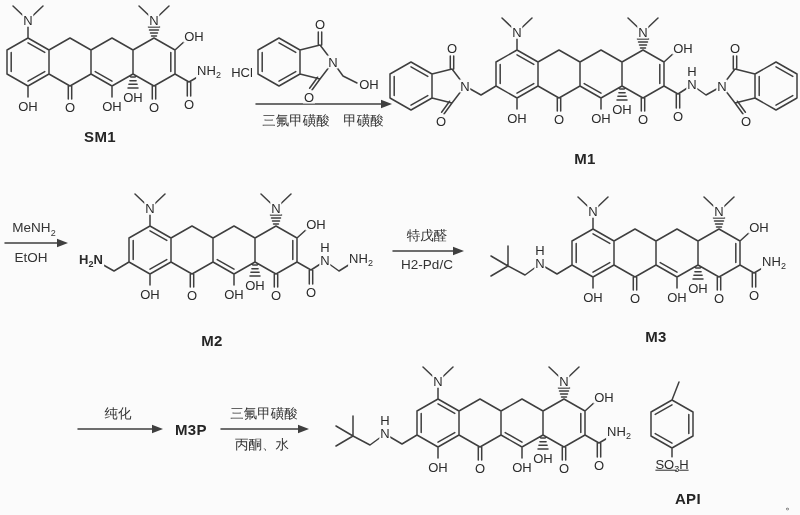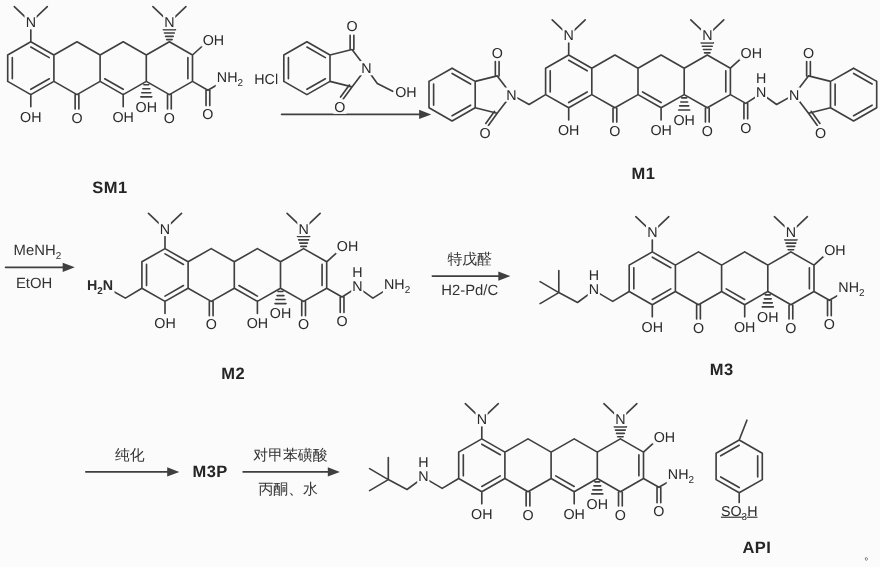--- a/index.html
+++ b/index.html
@@ -105,29 +105,30 @@
       <div class="al" style="left: 522px; top: 467px;">OH</div>
       <div class="al" style="left: 543px; top: 458px;">OH</div>
       <div class="al" style="left: 564px; top: 468px;">O</div>
       <div class="al" style="left: 599px; top: 465px;">O</div>
       <div class="al" style="left: 619px; top: 433px;">NH<sub>2</sub></div>
       <div class="al" style="left: 385px; top: 433px;">N</div>
       <div class="al" style="left: 385px; top: 420px;">H</div>
       <div class="al" style="left: 672px; top: 466px; text-decoration: underline;">SO<sub>3</sub>H</div>
     </div>
 
-  <div class="cl" style="left:100px;top:171px">SM1</div>
+  <div class="cl" style="left:100px;top:136px">SM1</div>
   <div class="cl" style="left:585px;top:158px">M1</div>
   <div class="cl" style="left:212px;top:340px">M2</div>
   <div class="cl" style="left:656px;top:336px">M3</div>
   <div class="cl" style="left:191px;top:429px">M3P</div>
   <div class="cl" style="left:688px;top:498px">API</div>
 
+  <div class="sl" style="left:323px;top:121px">三氟甲磺酸　甲磺酸</div>
   <div class="sl" style="left:34px;top:229px">MeNH<sub>2</sub></div>
   <div class="sl" style="left:31px;top:257px">EtOH</div>
   <div class="sl" style="left:427px;top:236px">特戊醛</div>
   <div class="sl" style="left:427px;top:264px">H2-Pd/C</div>
   <div class="sl" style="left:118px;top:414px">纯化</div>
-  <div class="sl" style="left:264px;top:414px">对甲苯磺酸</div>
+  <div class="sl" style="left:264px;top:414px">三氟甲磺酸</div>
   <div class="sl" style="left:262px;top:445px">丙酮、水</div>
 
   <div class="sl" style="left:791px;top:505px;font-size:12px">。</div>
 </div>
 
 </body></html>

